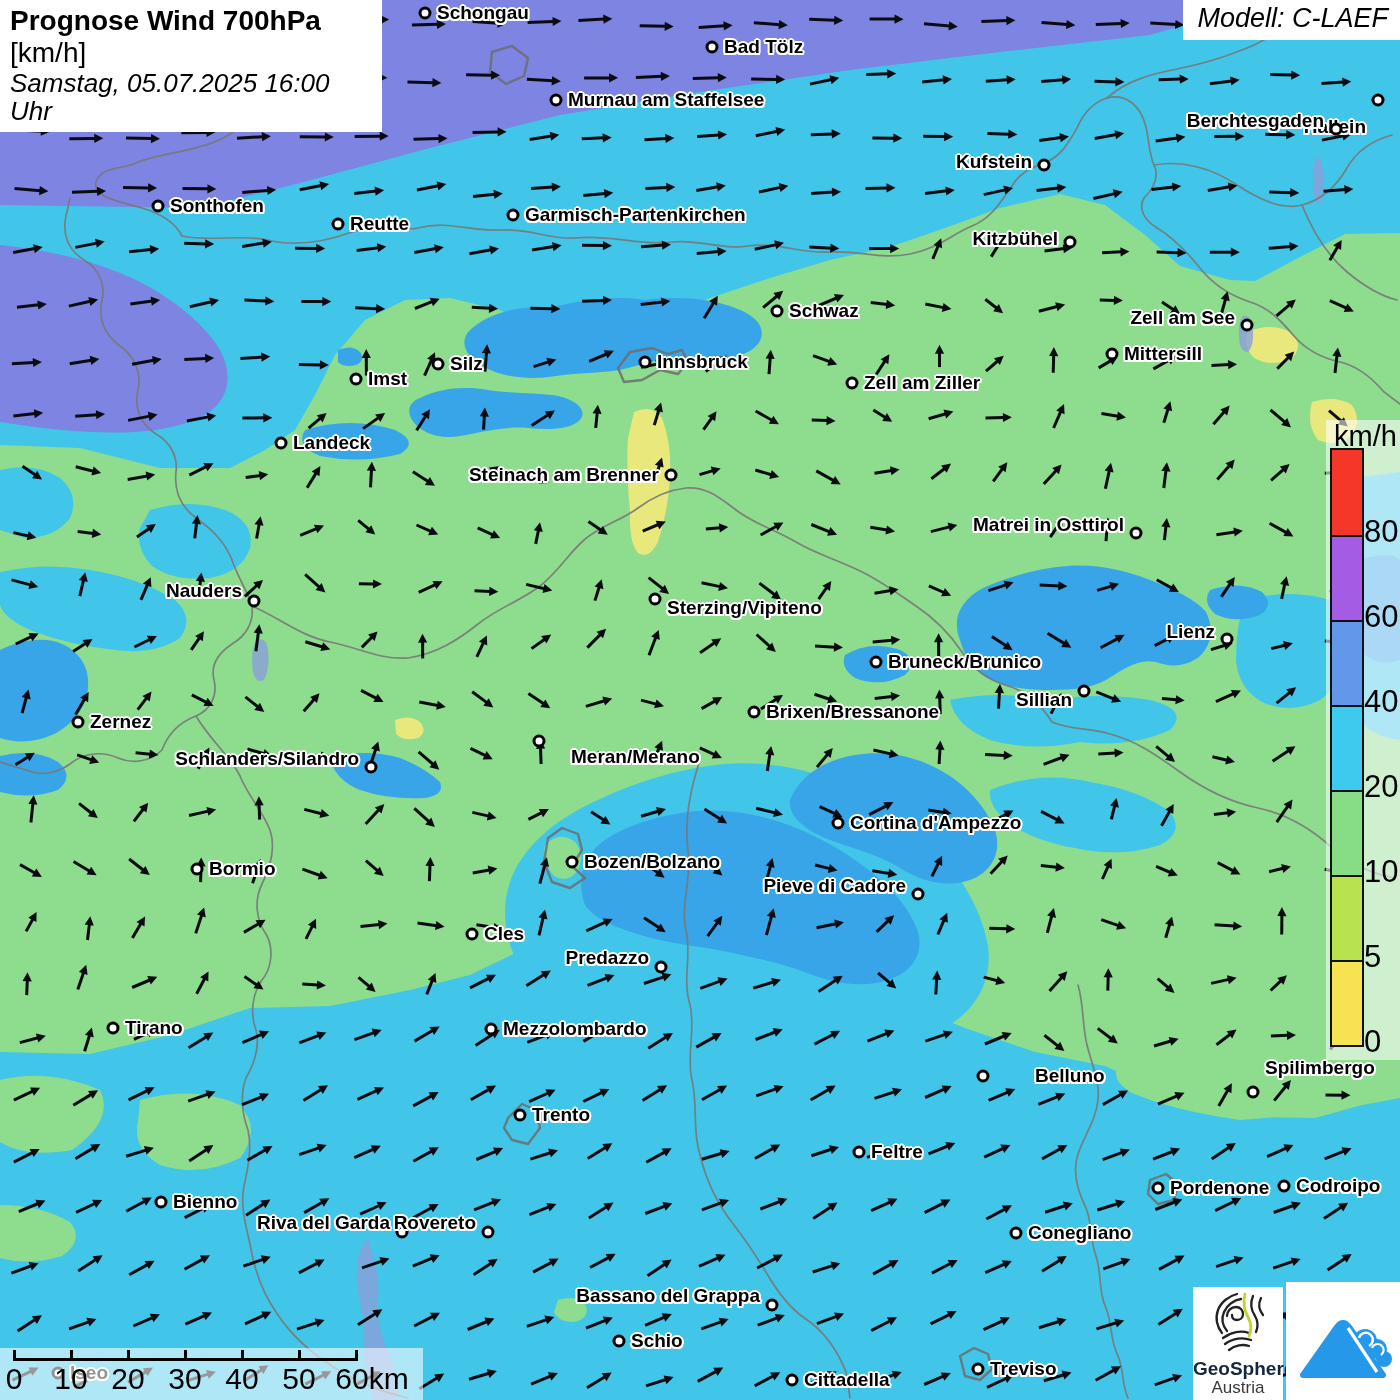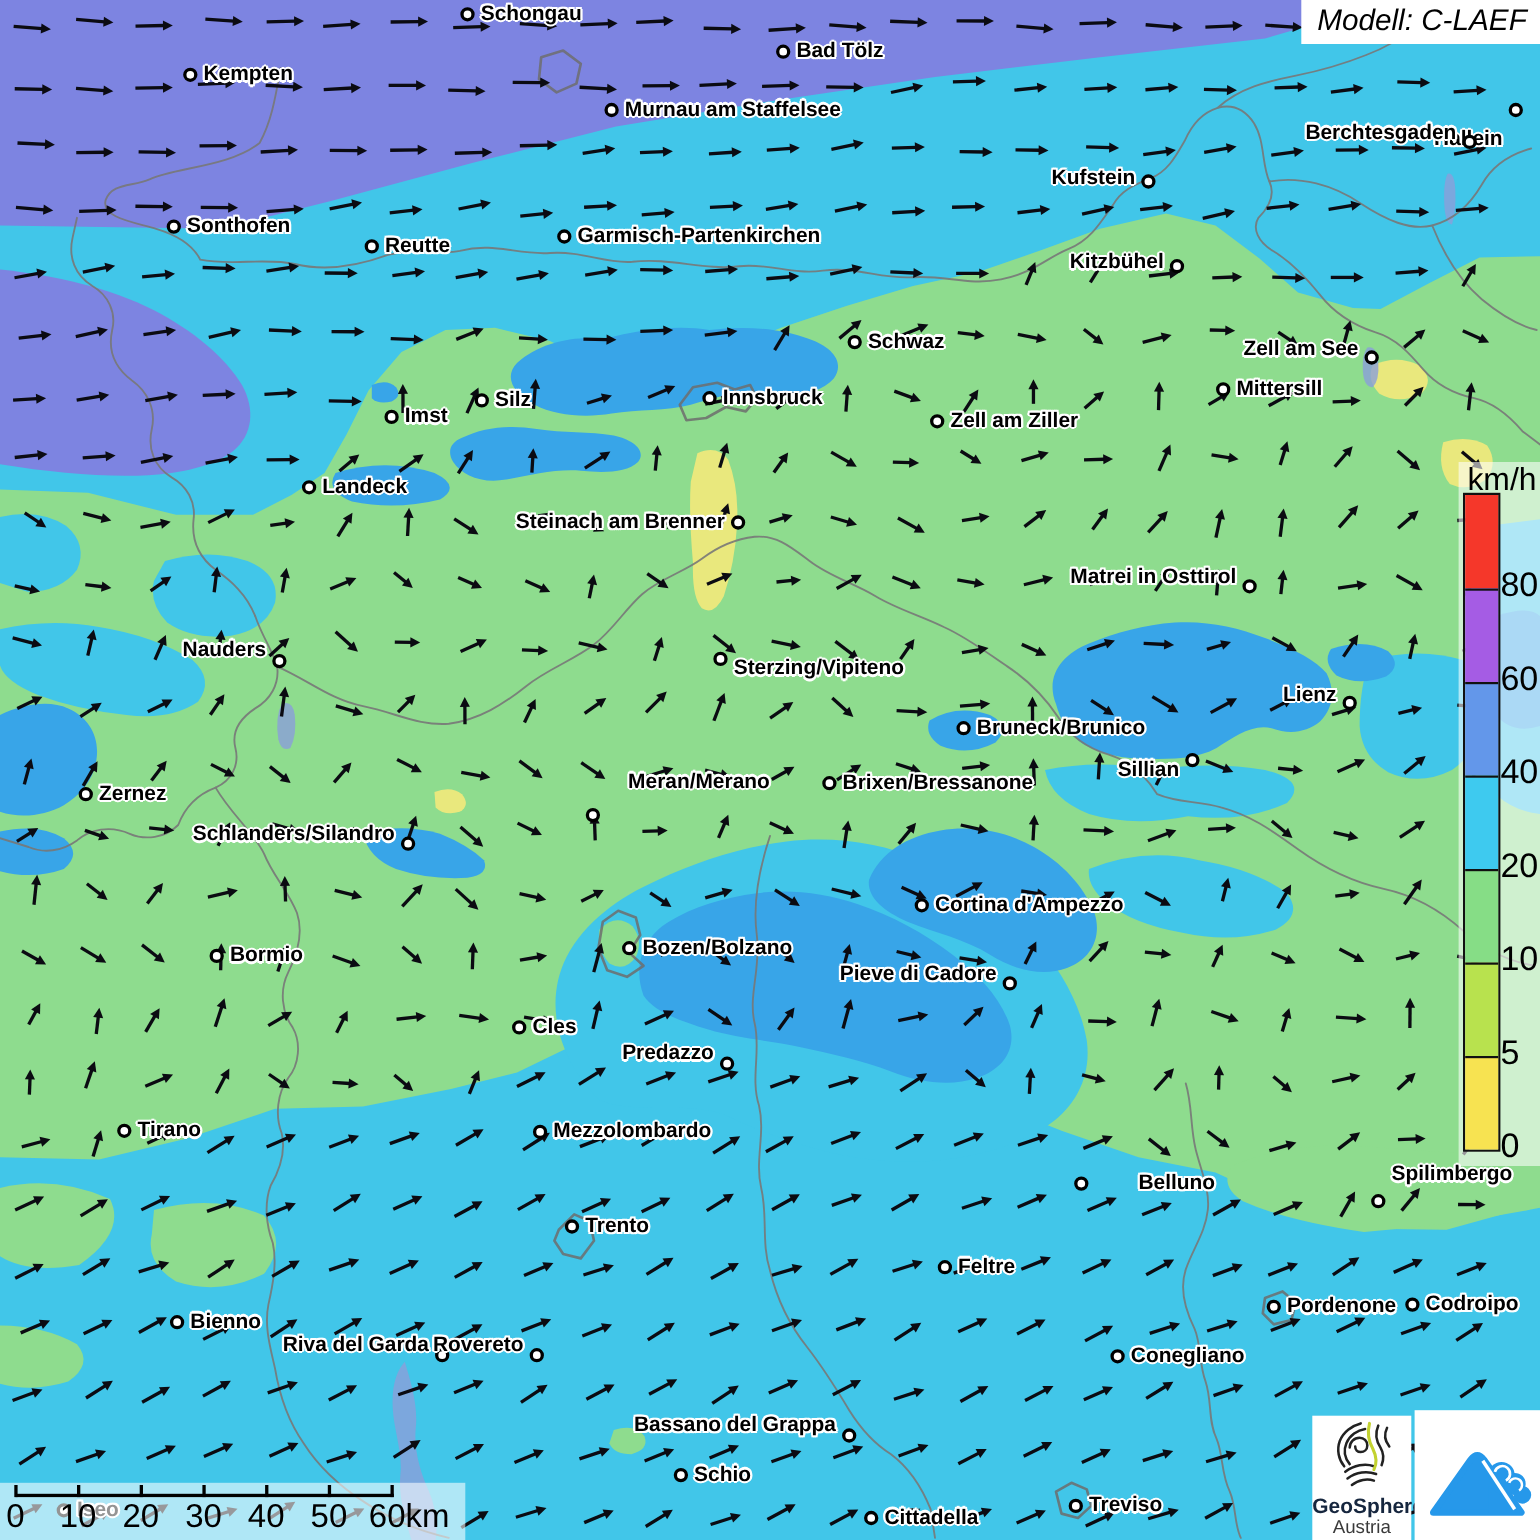--- a/index.html
+++ b/index.html
@@ -1366,21 +1366,21 @@
       <div class="city-label" style="top: 632px; left: 1215px; transform: translate(-100%, -50%);">Lienz</div>
       <div class="city-marker" style="left: 876px; top: 662px;"></div>
       <div class="city-label" style="top: 662px; left: 888px; transform: translateY(-50%);">Bruneck/Brunico</div>
       <div class="city-marker" style="left: 1084px; top: 691px;"></div>
       <div class="city-label" style="top: 700px; left: 1072px; transform: translate(-100%, -50%);">Sillian</div>
       <div class="city-marker" style="left: 754px; top: 712px;"></div>
       <div class="city-label" style="top: 712px; left: 766px; transform: translateY(-50%);">Brixen/Bressanone</div>
       <div class="city-marker" style="left: 78px; top: 722px;"></div>
       <div class="city-label" style="top: 722px; left: 90px; transform: translateY(-50%);">Zernez</div>
       <div class="city-marker" style="left: 539px; top: 741px;"></div>
-      <div class="city-label" style="top: 711px; left: 551px; transform: translateY(-50%); padding-left: 20px;">Meran/Merano</div>
+      <div class="city-label" style="top: 757px; left: 551px; transform: translateY(-50%); padding-left: 20px;">Meran/Merano</div>
       <div class="city-marker" style="left: 371px; top: 767px;"></div>
       <div class="city-label" style="top: 759px; left: 359px; transform: translate(-100%, -50%);">Schlanders/Silandro</div>
       <div class="city-marker" style="left: 838px; top: 823px;"></div>
       <div class="city-label" style="top: 823px; left: 850px; transform: translateY(-50%);">Cortina d'Ampezzo</div>
       <div class="city-marker" style="left: 197px; top: 869px;"></div>
       <div class="city-label" style="top: 869px; left: 209px; transform: translateY(-50%);">Bormio</div>
       <div class="city-marker" style="left: 572px; top: 862px;"></div>
       <div class="city-label" style="top: 862px; left: 584px; transform: translateY(-50%);">Bozen/Bolzano</div>
       <div class="city-marker" style="left: 918px; top: 894px;"></div>
       <div class="city-label" style="top: 886px; left: 906px; transform: translate(-100%, -50%);">Pieve di Cadore</div>
@@ -1457,20 +1457,24 @@
       <div class="sb-tick" style="left: 184px;"></div>
       <div class="sb-label" style="left: 185px;">30</div>
       <div class="sb-tick" style="left: 241px;"></div>
       <div class="sb-label" style="left: 242px;">40</div>
       <div class="sb-tick" style="left: 298px;"></div>
       <div class="sb-label" style="left: 299px;">50</div>
       <div class="sb-tick" style="left: 355px;"></div>
       <div class="sb-label" style="left: 372px;">60km</div>
     </div>
 
+  <div id="title-box" class="panel">
+    <div id="title-line1"><b>Prognose Wind 700hPa</b><span> [km/h]</span></div>
+    <div id="title-line2">Samstag, 05.07.2025 16:00 Uhr</div>
+  </div>
 
   <div id="model-box" class="panel">Modell: C-LAEF</div>
 
   <div id="logo-panel" class="panel">
     <svg width="62" height="64" viewBox="0 0 62 64" style="margin-top:3px">
       <g fill="none" stroke="#222" stroke-width="2.3" stroke-linecap="round">
         <path d="M30,4 C22,6 14,12 11,20 C8,28 10,37 15,43"></path>
         <path d="M34,9 C27,10 20,15 17,22 C14,29 16,36 20,41"></path>
         <path d="M20,26 C20,21 24,17 29,17 C33,17 36,20 36,24 C36,28 33,30 30,30 C27,30 25,28 25,25"></path>
         <path d="M46,6 C43,13 44,20 48,26 C51,31 51,37 49,42"></path>

